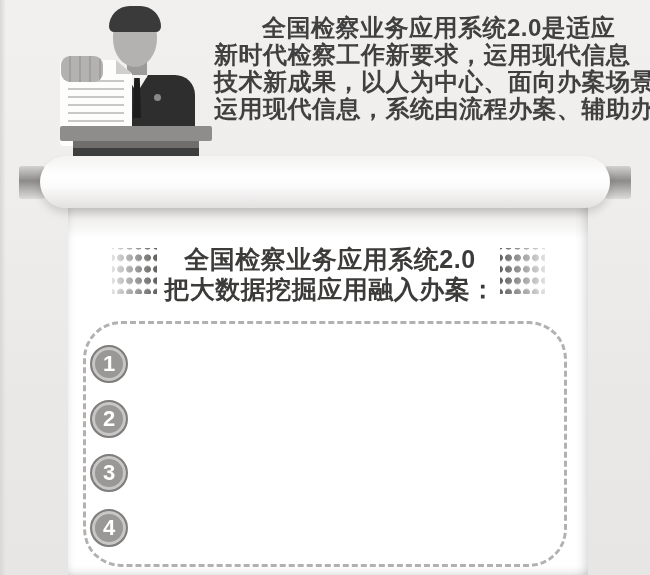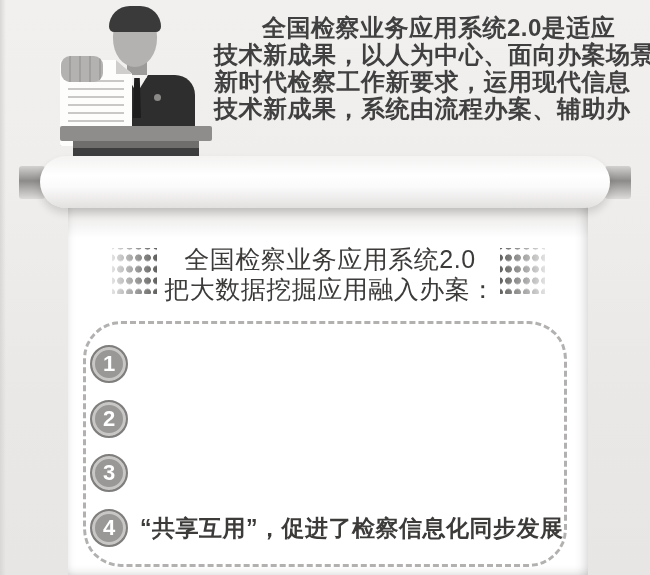--- a/index.html
+++ b/index.html
@@ -54,21 +54,21 @@
        background:linear-gradient(180deg,#f4f3f2 0%,#ffffff 38%,#fbfafa 60%,#e2e1e0 100%);
        box-shadow:0 5px 9px rgba(0,0,0,.14);}
 
   
   .paper{position:absolute;left:68px;top:204px;width:520px;height:371px;
        background:linear-gradient(180deg,#d8d7d6 0px,#efeeed 14px,#ffffff 34px,#ffffff 100%);
        box-shadow:inset -10px 0 12px -8px rgba(0,0,0,.18),
                   inset 6px 0 8px -6px rgba(0,0,0,.10),
                   inset 0 -8px 10px -6px rgba(0,0,0,.12);}
   .scroll-title{position:absolute;left:4px;right:0;top:40px;text-align:center;
-       color:#3c3b3a;font-size:25px;font-weight:400;line-height:30px;letter-spacing:.5px;}
+       color:#3c3b3a;font-size:25px;font-weight:700;line-height:30px;letter-spacing:.5px;}
   .dots{position:absolute;top:44px;width:45px;height:46px;
        background-image:radial-gradient(circle,#616160 3.1px,rgba(0,0,0,0) 3.7px);
        background-size:9px 11.5px;background-position:4px 4px;}
   .dots-left{left:44px;
        -webkit-mask-image:linear-gradient(90deg,rgba(0,0,0,.18),#000);
        mask-image:linear-gradient(90deg,rgba(0,0,0,.18),#000);}
   .dots-right{right:43px;
        -webkit-mask-image:linear-gradient(270deg,rgba(0,0,0,.18),#000);
        mask-image:linear-gradient(270deg,rgba(0,0,0,.18),#000);}
 
@@ -100,23 +100,23 @@
     <div class="doc"></div>
     <div class="doc-fold"></div>
     <div class="doc-lines"></div>
     <div class="hand"></div>
     <div class="podium-top"></div>
     <div class="podium-base"></div>
   </div>
 
   <div class="intro">
     <div class="iline">全国检察业务应用系统2.0是适应</div>
+    <div class="iline">新时代检察工作新要求，运用现代信息</div>
     <div class="iline">技术新成果，以人为中心、面向办案场景</div>
-    <div class="iline">新时代检察工作新要求，运用现代信息</div>
-    <div class="iline">技术新成果，系统由流程办案、辅助办</div>
+    <div class="iline">运用现代信息，系统由流程办案、辅助办</div>
   </div>
 
   <div class="paper">
     <div class="dots dots-left"></div>
     <div class="dots dots-right"></div>
     <div class="scroll-title">
       <div>全国检察业务应用系统2.0</div>
       <div>把大数据挖掘应用融入办案：</div>
     </div>
 
@@ -126,20 +126,19 @@
       <div class="num">1</div>
     </div>
     <div class="item item-2">
       <div class="num">2</div>
     </div>
     <div class="item item-3">
       <div class="num">3</div>
     </div>
     <div class="item item-4">
       <div class="num">4</div>
-      <div class="item-text">“共享互用”，促进了检察信息化同步发展</div>
     </div>
   </div>
 
   <div class="roller-cap cap-left"></div>
   <div class="roller-cap cap-right"></div>
   <div class="roller"></div>
 </div>
 
 </body></html>

